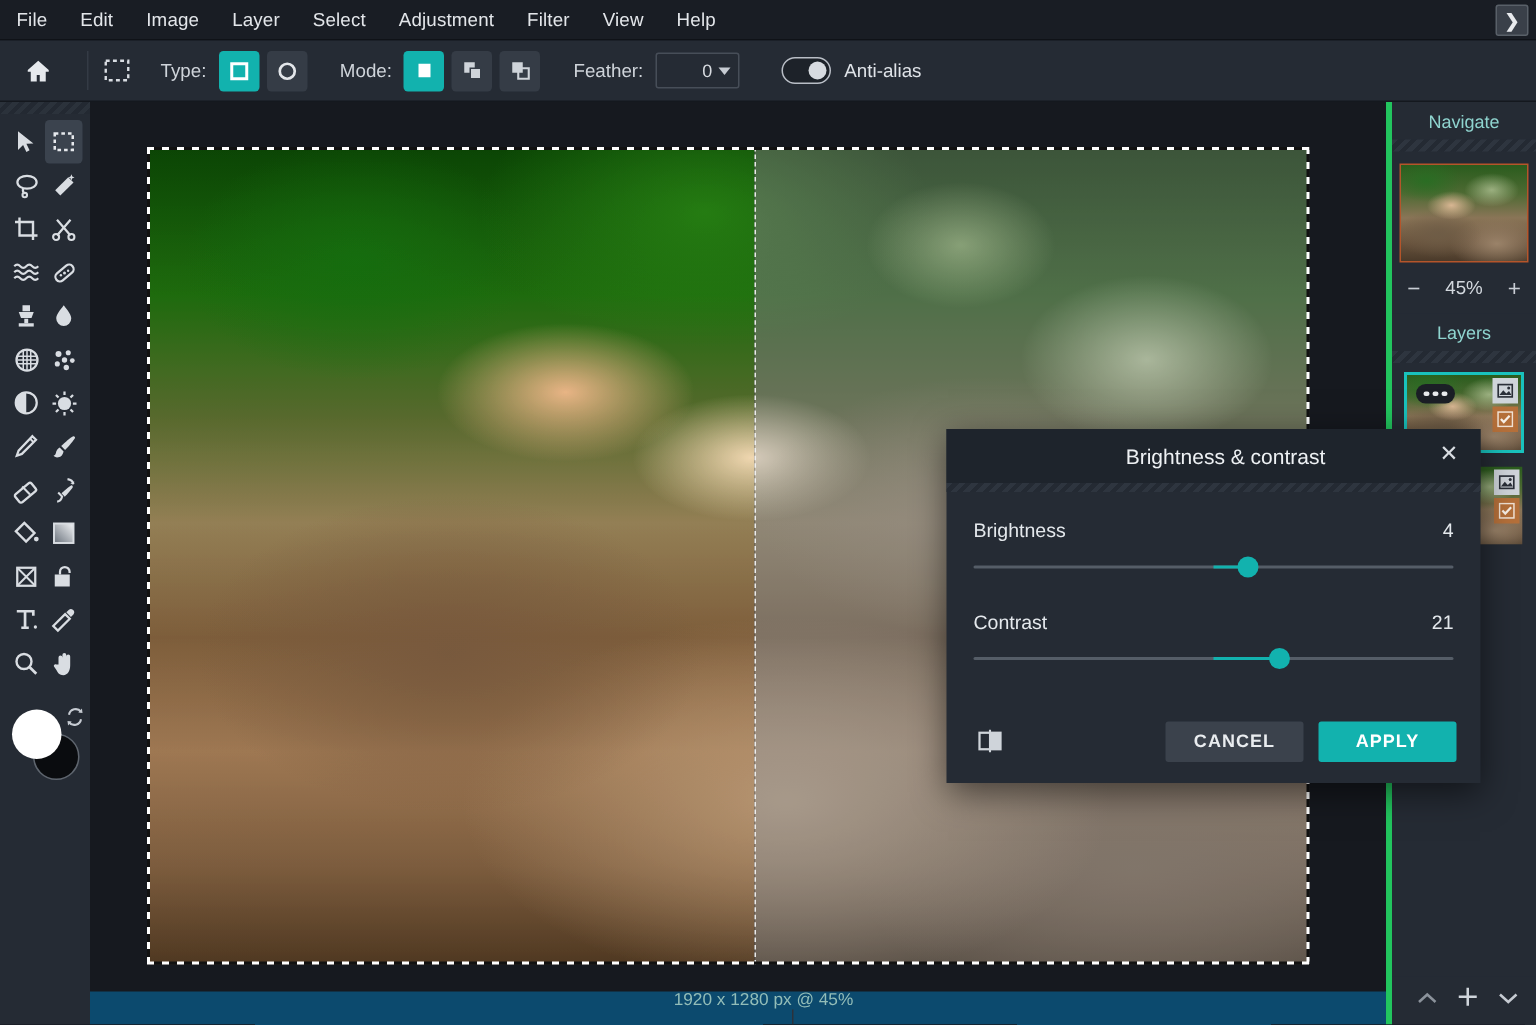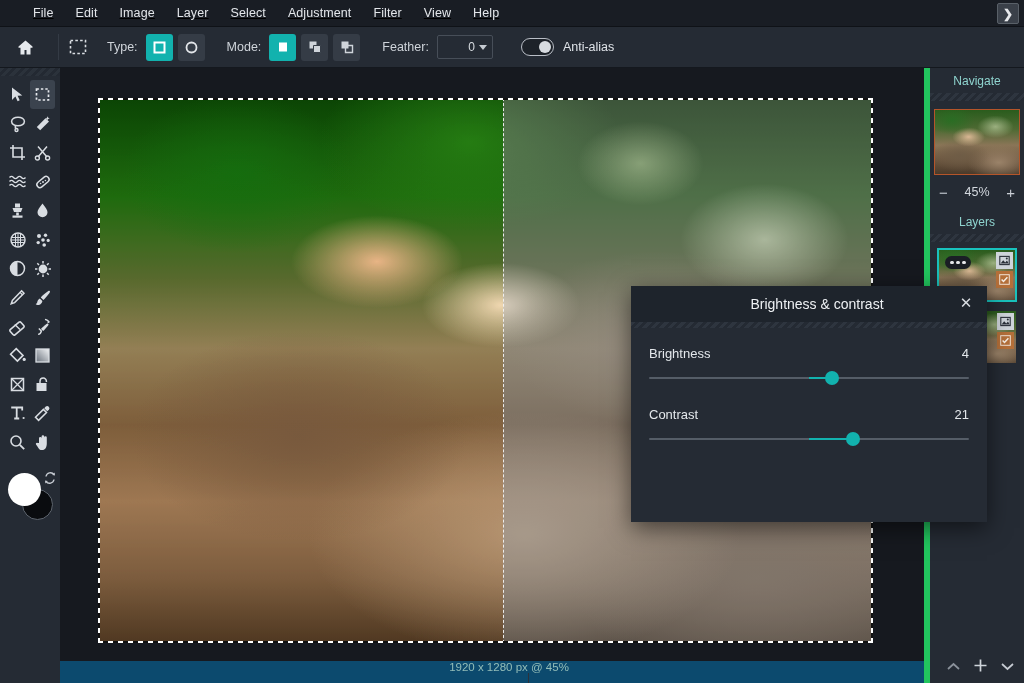--- a/index.html
+++ b/index.html
@@ -9,21 +9,21 @@
     font-family: "Liberation Sans", sans-serif;
     overflow: hidden;
     -webkit-font-smoothing: antialiased;
   }
   #app { position: relative; width: 1024px; height: 683px; }
 
   
   .menubar {
     position: absolute; left: 0; top: 0; width: 1024px; height: 27px;
     background: #191d24; display: flex; align-items: center;
-    padding-left: 22px; border-bottom: 1px solid #0f1217; text-decoration: underline;
+    padding-left: 0; border-bottom: 1px solid #0f1217;
   }
   .menu-item {
     color: #e3e6ea; font-size: 12.5px; padding: 4px 11px;
     letter-spacing: .1px; cursor: default; white-space: nowrap;
   }
   .menu-expand {
     position: absolute; right: 5px; top: 3px; width: 22px; height: 21px;
     background: #3a4049; border: 1px solid #596068; border-radius: 2px;
     display: flex; align-items: center; justify-content: center;
     color: #e8eaed; font-size: 12px; font-weight: bold;
@@ -134,21 +134,21 @@
   .statusbar {
     position: absolute; left: 0; bottom: 0; width: 864px; height: 22px;
     background: #0c4a6e; display: flex; align-items: center; flex-direction: column;
   }
   .status-text { color: #93bdb8; font-size: 11.5px; margin-left: 34px; }
   .status-div { width: 1px; height: 22px; background: #2c323b; margin-left: 72px; }
 
   
   .rightpanel {
     position: absolute; left: 924px; top: 68px; width: 100px; height: 615px;
-    background: #252b34; border-left: 6px solid #22c55e;
+    background: #252b34; border-left: 4px solid #22c55e;
   }
   .panel-title {
     height: 25px; display: flex; align-items: center; justify-content: center;
     color: #8fd4cf; font-size: 12px; background: #252b34;
   }
   .hatch {
     height: 8px; width: 100%;
     background: repeating-linear-gradient(135deg,#2e353f 0 3px,#242a33 3px 6px);
   }
   .nav-thumb {
@@ -607,15 +607,28 @@
       </div>
       <div class="slider-row" style="margin-top:28px">
         <span class="slider-label">Contrast</span>
         <span class="slider-val">21</span>
       </div>
       <div class="track">
         <span class="fill" style="left:50%;width:12%"></span>
         <span class="knobc" style="left:61.5%"></span>
       </div>
     </div>
+    <div class="dlg-footer">
+      <div class="cmp-icon">
+        <svg width="20" height="20" viewBox="0 0 20 20">
+            <rect x="3" y="4.5" width="14" height="11" fill="none" stroke="#cfd4da" stroke-width="1.5"></rect>
+            <path d="M10 2.5v15" stroke="#cfd4da" stroke-width="1.4"></path>
+            <rect x="10" y="4.5" width="7" height="11" fill="#cfd4da"></rect>
+          </svg>
+      </div>
+      <div class="dlg-btns">
+        <div class="btn cancel">CANCEL</div>
+        <div class="btn apply">APPLY</div>
+      </div>
+    </div>
   </div>
 
 </div>
 
 </body></html>

